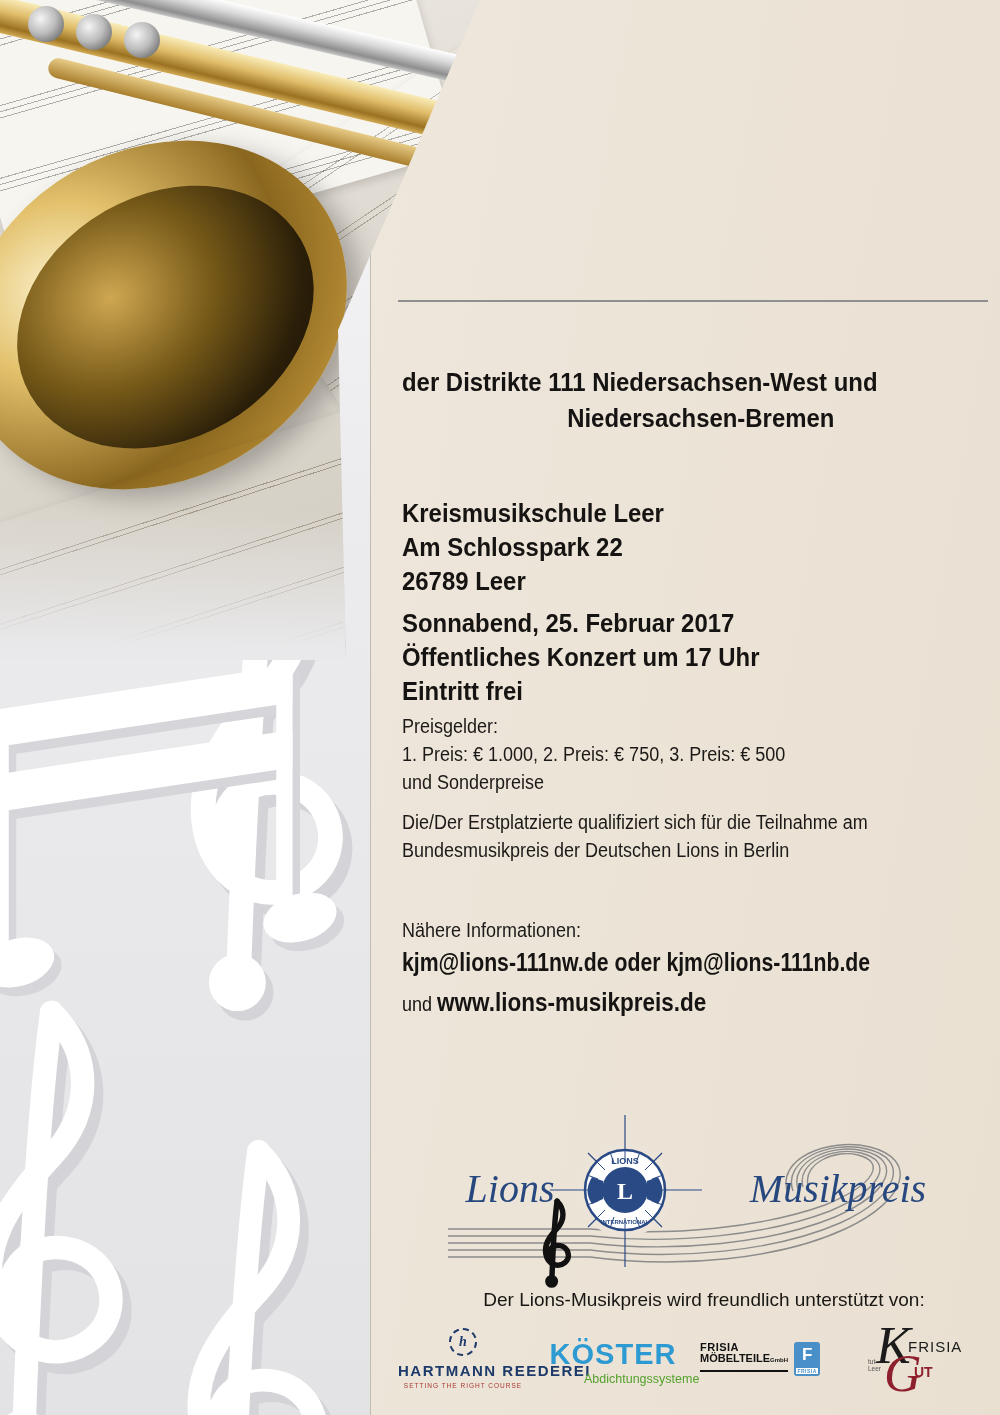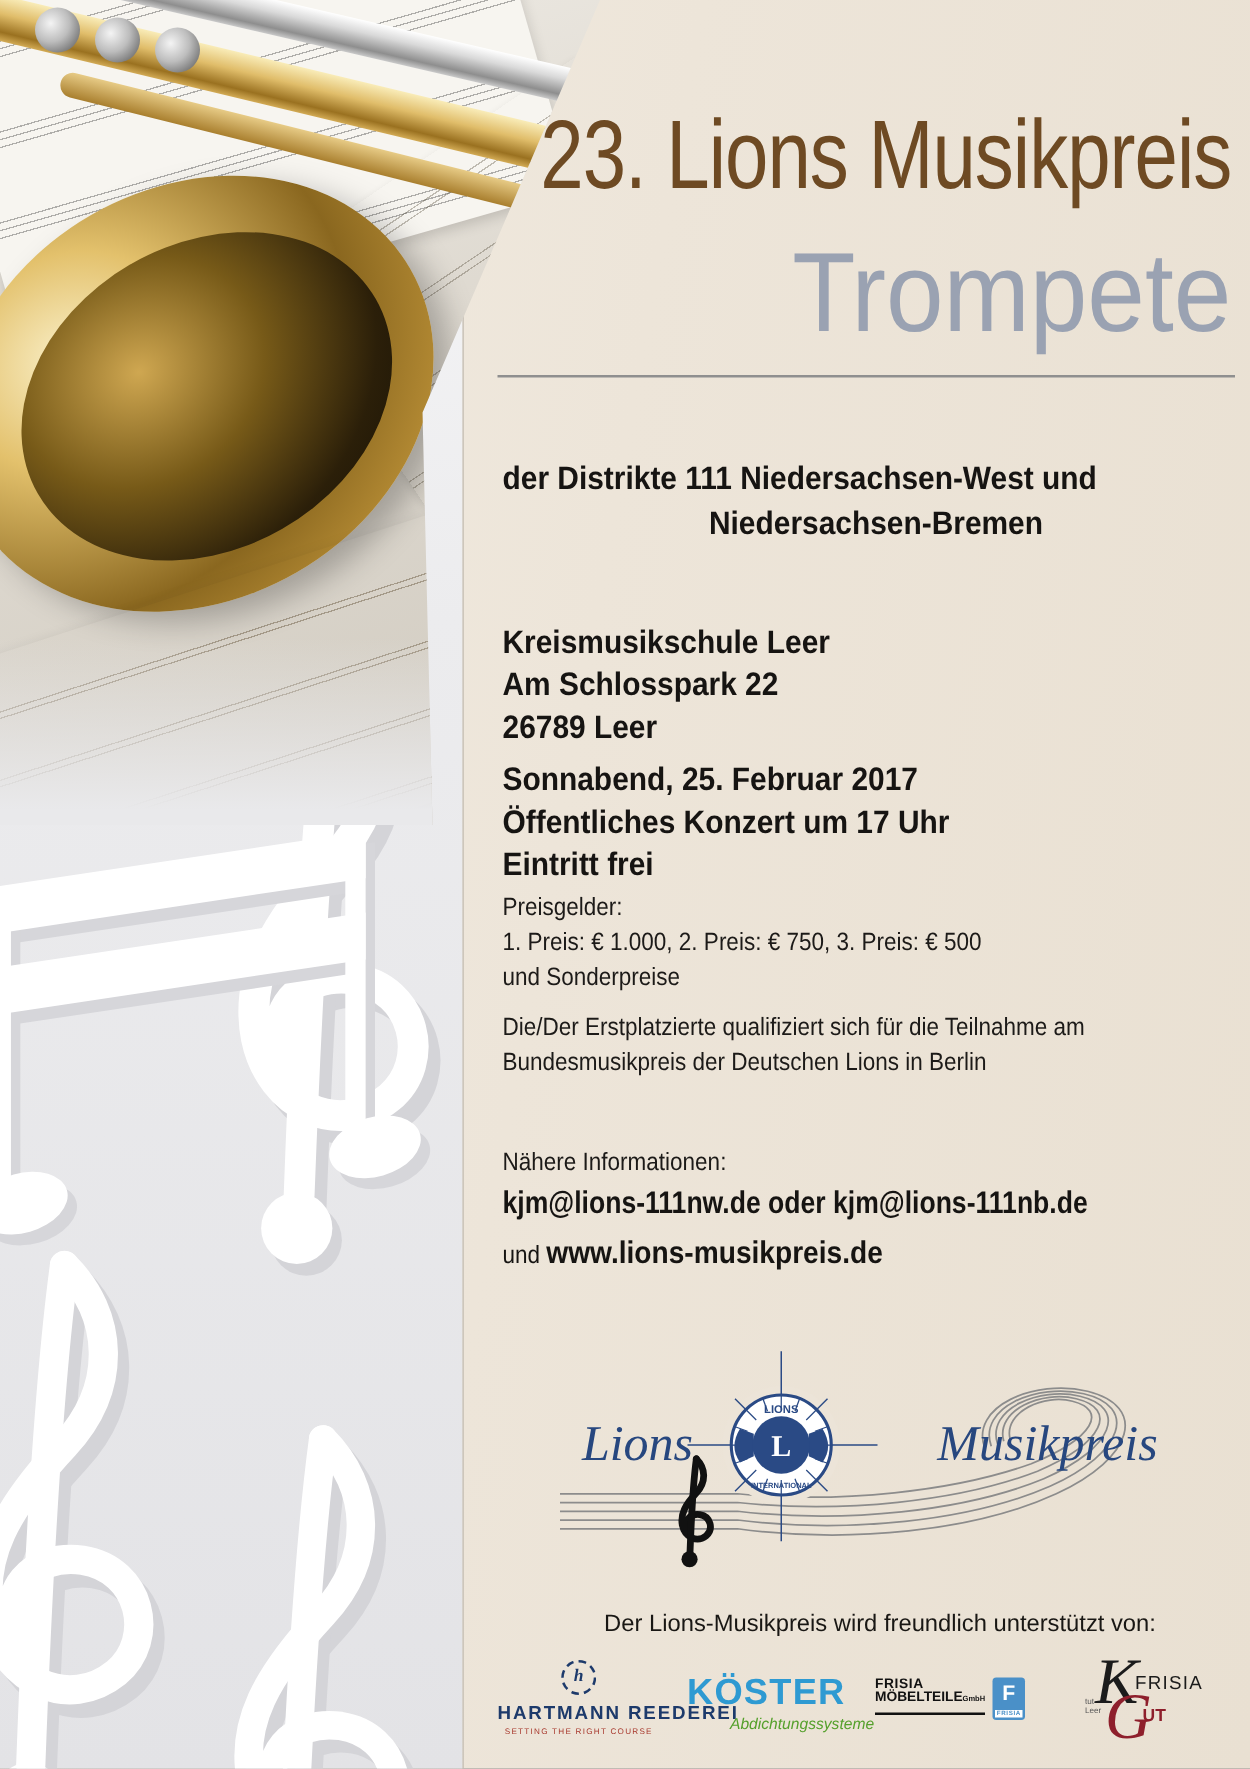--- a/index.html
+++ b/index.html
@@ -69,34 +69,34 @@
   .prizes{top:712px;}
   .qualify{top:808px;}
   .contact-h{top:916px;}
   .emails{position:absolute;left:402px;top:948px;font-weight:bold;font-size:25px;white-space:nowrap;
           transform:scaleX(.85);transform-origin:0 0;}
   .webline{position:absolute;left:402px;top:988px;white-space:nowrap;transform:scaleX(.90);transform-origin:0 0;}
   .webline .pre{font-size:20px;}
   .webline .site{font-weight:bold;font-size:25px;}
 
   
-  .lions-logo{position:absolute;left:440px;top:1073px;width:520px;height:195px;}
+  .lions-logo{position:absolute;left:440px;top:1107px;width:520px;height:195px;}
 
   
   .sponsors-h{position:absolute;left:404px;top:1289px;width:600px;text-align:center;font-size:19px;color:#191714;}
   .sponsor{position:absolute;top:1328px;}
   .hartmann{left:398px;width:130px;text-align:center;color:#1d3a6b;}
   .hartmann .ring{width:24px;height:24px;margin:0 auto 6px;border:2px dashed #1d3a6b;border-radius:50%;
                   font-family:"Liberation Serif",serif;font-style:italic;font-weight:bold;font-size:14px;
                   line-height:24px;}
   .hartmann .nm{font-size:15px;font-weight:bold;letter-spacing:1.5px;white-space:nowrap;}
   .hartmann .tg{margin-top:3px;font-size:6.5px;letter-spacing:1px;color:#a8392e;white-space:nowrap;}
   .koester{left:548px;top:1338px;width:130px;text-align:center;}
   .koester .nm{font-size:29px;font-weight:800;color:#2e9ad2;letter-spacing:1px;}
-  .koester .tg{font-size:12.5px;font-style:italic;color:#55a02c;margin-top:1px;margin-left:36px;}
+  .koester .tg{font-size:12.5px;color:#55a02c;margin-top:1px;margin-left:36px;}
   .frisia{left:700px;top:1342px;display:flex;align-items:flex-start;gap:6px;}
   .frisia .txt{color:#111;line-height:11px;border-bottom:2px solid #111;padding-bottom:4px;}
   .frisia .t1{font-size:11px;font-weight:800;letter-spacing:.5px;}
   .frisia .t2{font-size:11px;font-weight:800;}
   .frisia .gm{font-size:6px;font-weight:bold;}
   .frisia .badge{width:26px;height:34px;background:#4a90c8;border-radius:3px;position:relative;text-align:center;}
   .frisia .badge .f{color:#fff;font-weight:800;font-size:17px;line-height:26px;}
   .frisia .badge .cap{position:absolute;left:2px;right:2px;bottom:2px;background:#fff;color:#4a90c8;
                       font-size:5px;font-weight:bold;letter-spacing:.5px;}
   .kultur{left:862px;top:1322px;width:110px;height:78px;position:absolute;}
@@ -185,24 +185,20 @@
     <div class="valve" style="left:76px;top:14px;"></div>
     <div class="valve" style="left:124px;top:22px;"></div>
     <div class="bell">
       <div class="outer"></div>
       <div class="inner"></div>
     </div>
     <div class="oldpaper"></div>
     <div class="fade"></div>
   </div>
 
-  <div class="titles">
-    <div class="title-main">23. Lions Musikpreis</div>
-    <div class="title-sub">Trompete</div>
-  </div>
   <div class="title-rule"></div>
 
   <div class="district">
     <div class="l1">der Distrikte 111 Niedersachsen-West und</div>
     <div class="l2">Niedersachsen-Bremen</div>
   </div>
 
   <div class="block-bold venue">
     <div>Kreismusikschule Leer</div>
     <div>Am Schlosspark 22</div>

